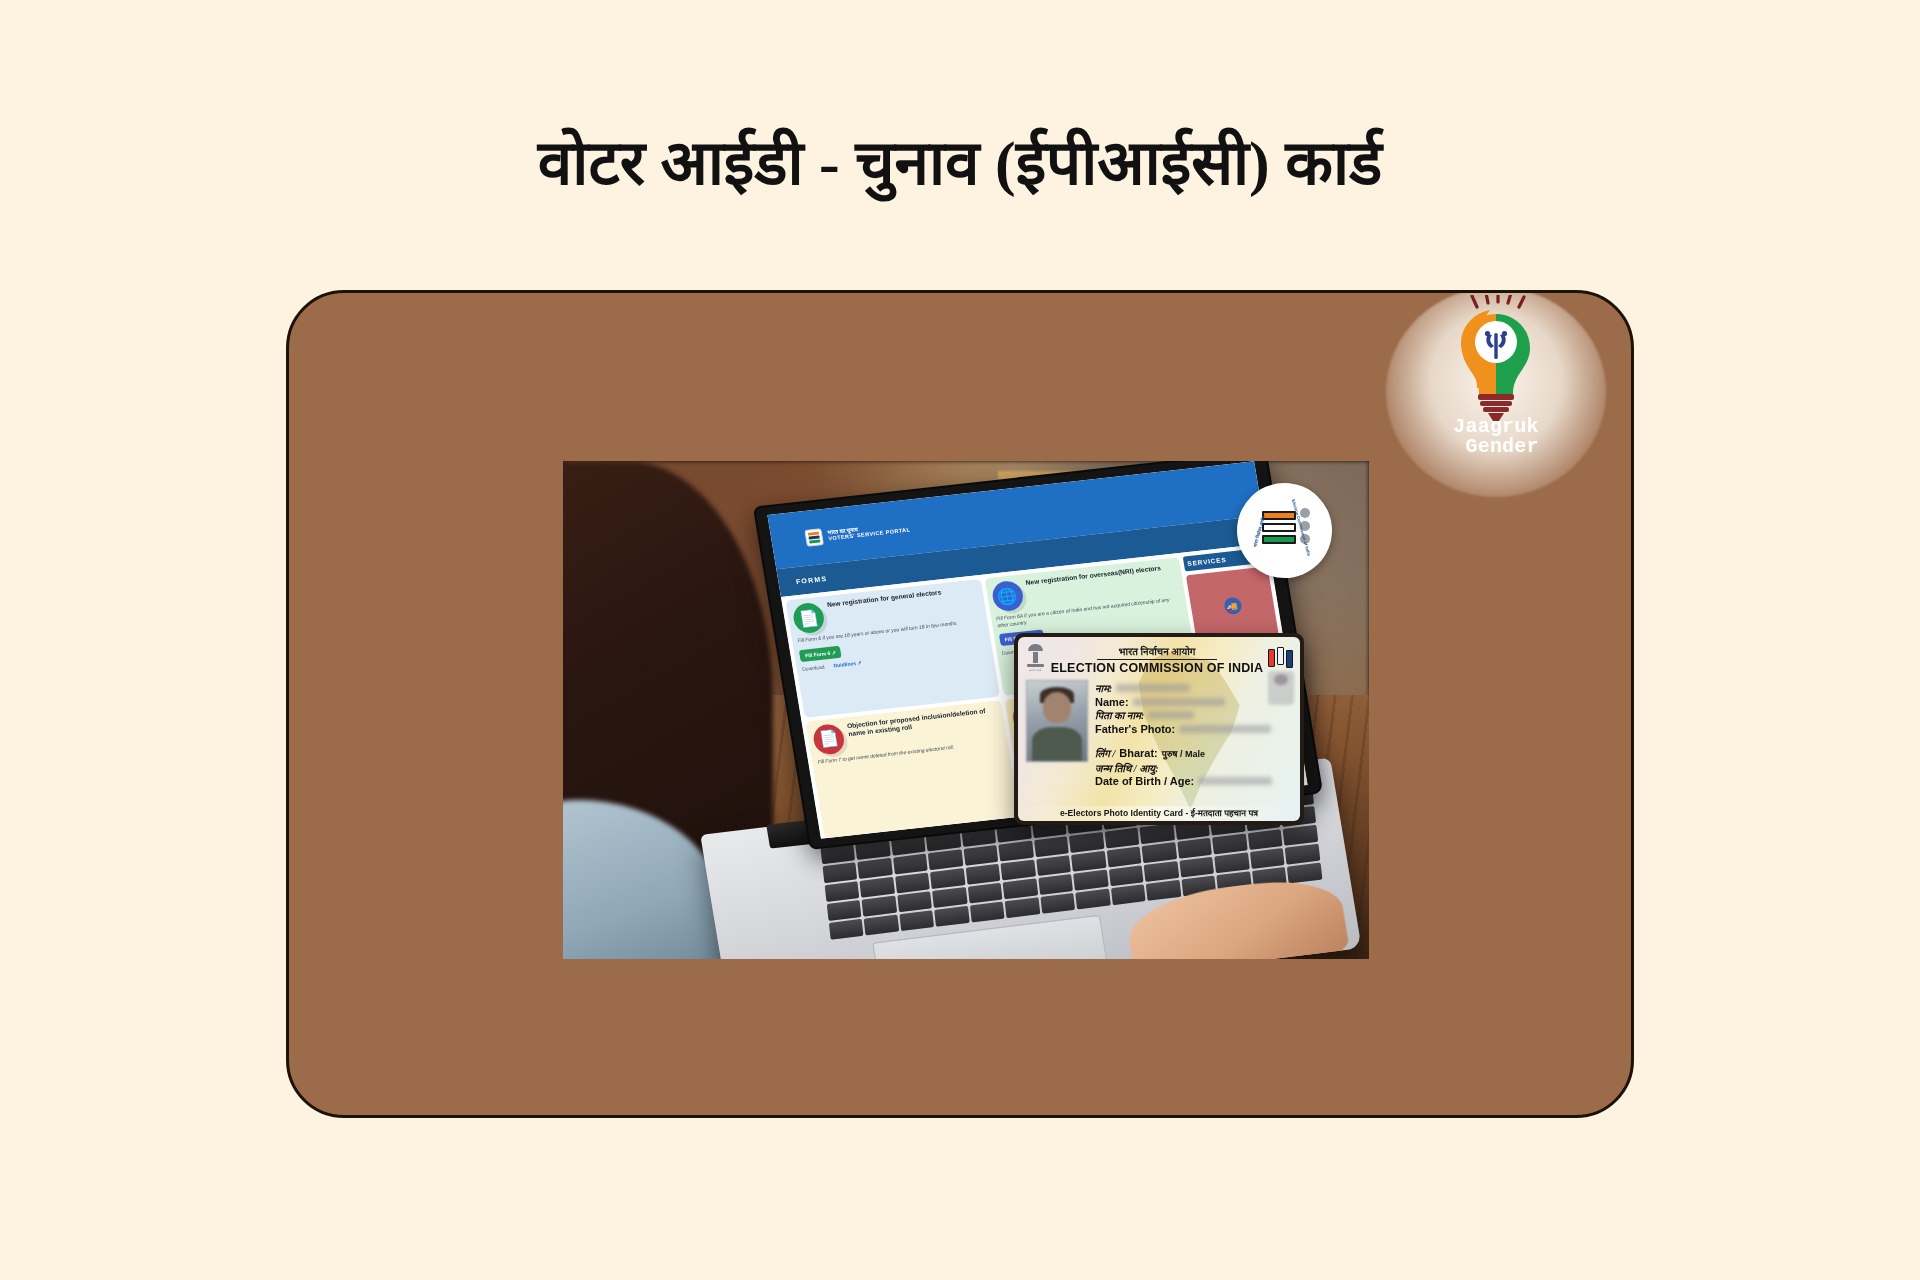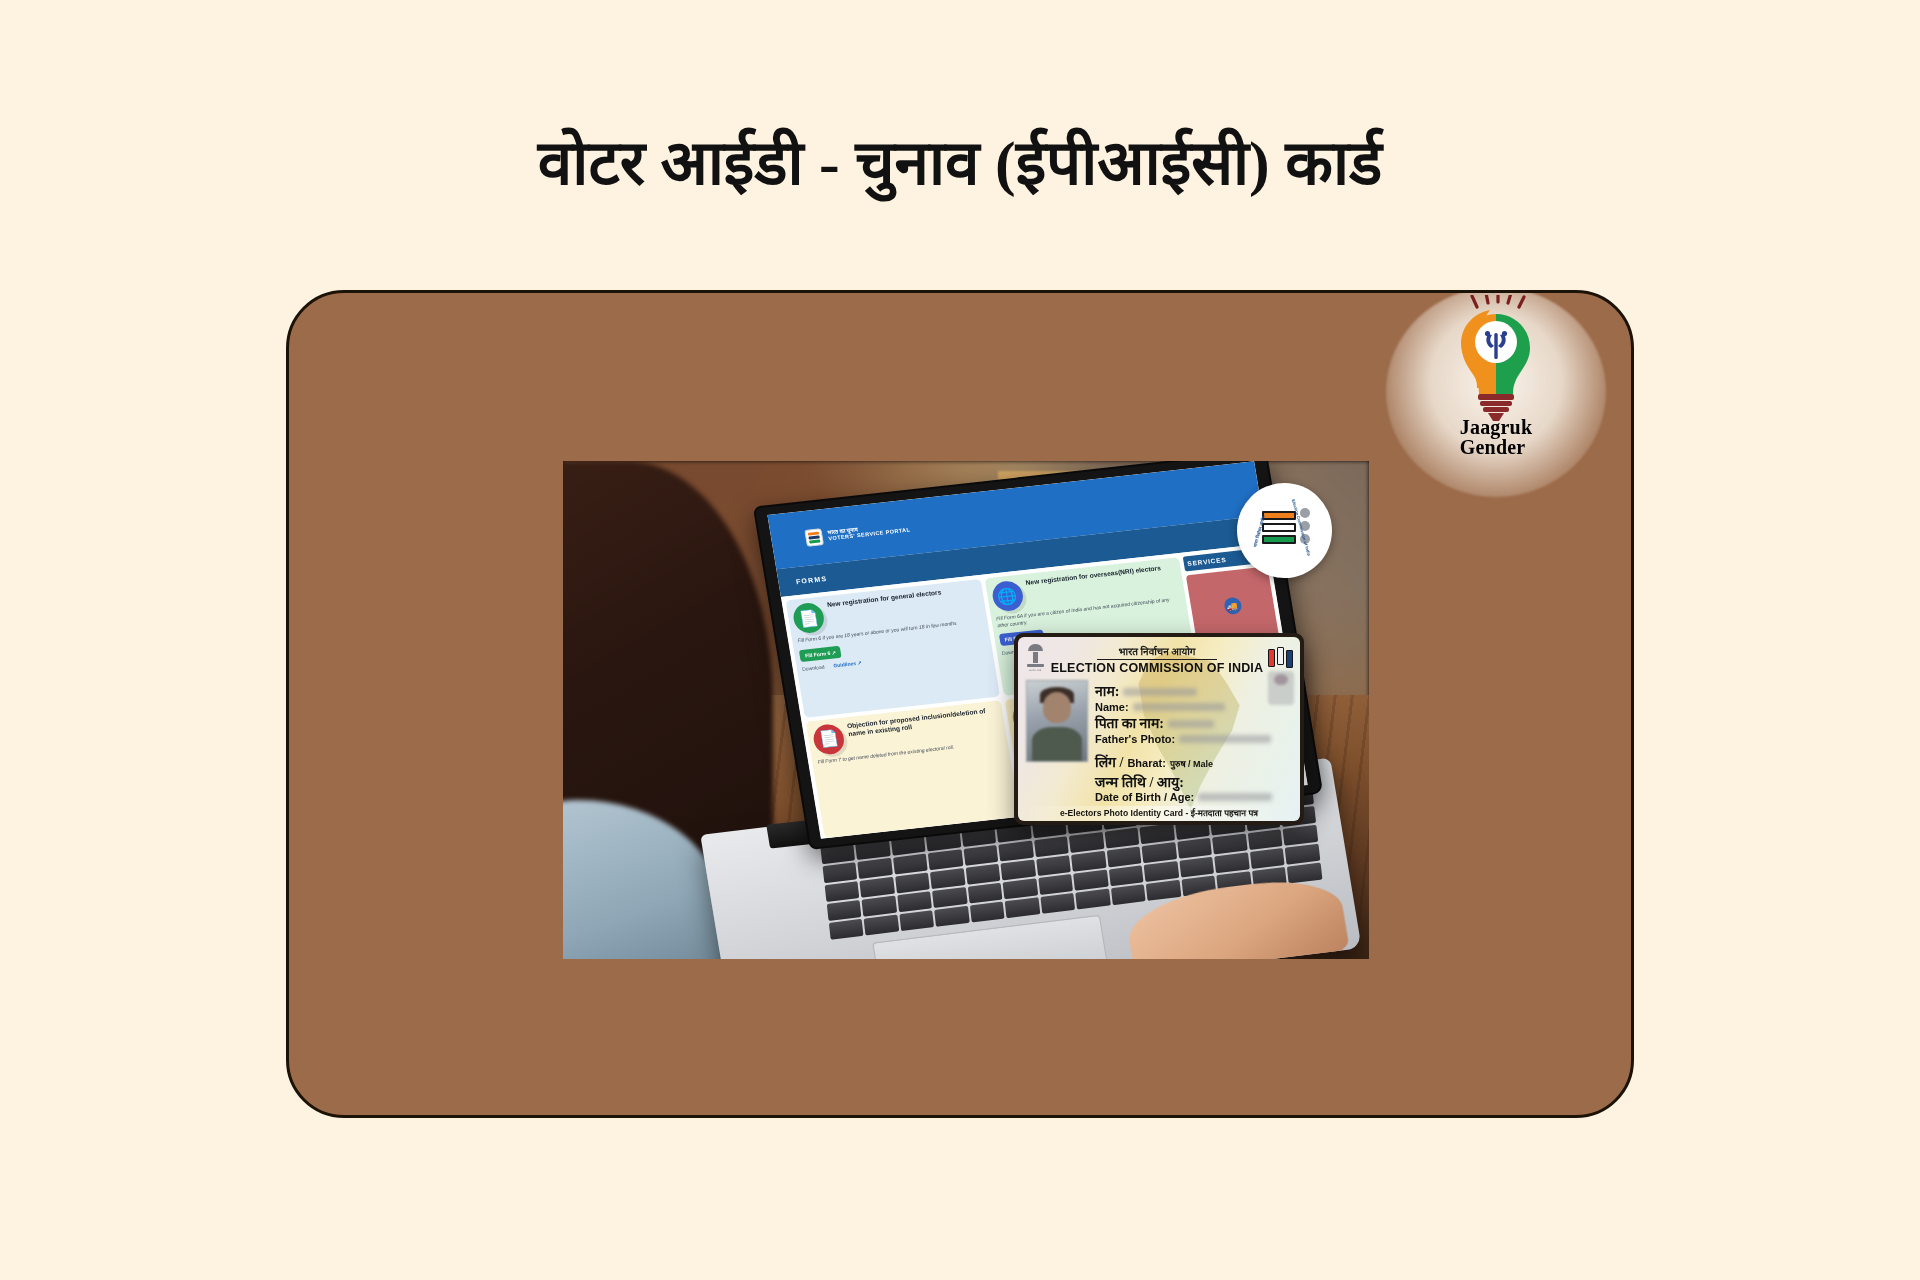--- a/index.html
+++ b/index.html
@@ -66,26 +66,26 @@
     background: radial-gradient(ellipse at 50% 45%,
         rgba(255,252,245,0.94) 0%,
         rgba(250,243,232,0.80) 42%,
         rgba(230,213,196,0.35) 68%,
         rgba(160,118,84,0.0) 82%);
     filter: blur(1px);
   }
   .brand-logo .mark { position: relative; z-index: 2; width: 120px; height: 128px; }
   .brand-logo .brand-text {
     position: relative; z-index: 2;
-    text-align: left;
-    font-family: Liberation Serif, serif;
+    text-align: right;
+    font-family: Liberation Mono, monospace;
     font-weight: 700;
     font-size: 20px;
     line-height: 1.0;
-    color: #000000;
+    color: #ffffff;
     margin-top: -6px;
     letter-spacing: 0.2px;
   }
 
   
   .photo {
     position: absolute;
     left: 274px;
     top: 168px;
     width: 806px;
@@ -354,21 +354,21 @@
   .vc-photo .hair {
     position:absolute; left:22%; top:8%; width:56%; height:20%;
     background: #3c2f28; border-radius: 50% 50% 0 0;
   }
   .vc-photo .torso {
     position:absolute; left:8%; bottom:0; width:84%; height:42%;
     background: #4f5a4e; border-radius: 40% 40% 0 0;
   }
   .vc-fields { flex: 1; padding-top: 1px; }
   .vc-fields .fr { display: flex; align-items: baseline; gap: 4px; margin-bottom: .5px; }
-  .vc-fields .lbl-hi { font-size: 14px; color:#111; font-family:"Liberation Serif", serif; font-weight:700; }
+  .vc-fields .lbl-hi { font-size: 10px; color:#111; font-family:"Liberation Serif", serif; font-weight:700;font-style:italic; }
   .vc-fields .lbl-en { font-size: 11px; color:#111; font-weight: 700; }
   .vc-fields .val { font-size: 9px; color:#111; font-weight: 700; margin-top: 12px; }
   .vc-fields .redacted {
     display:inline-block; height: 8px; background: rgba(150,150,155,.55);
     border-radius: 2px; filter: blur(2px);
   }
   .vc-fields .r-sm { width: 46px; }
   .vc-fields .r-md { width: 74px; }
   .vc-fields .r-lg { width: 92px; }
 

